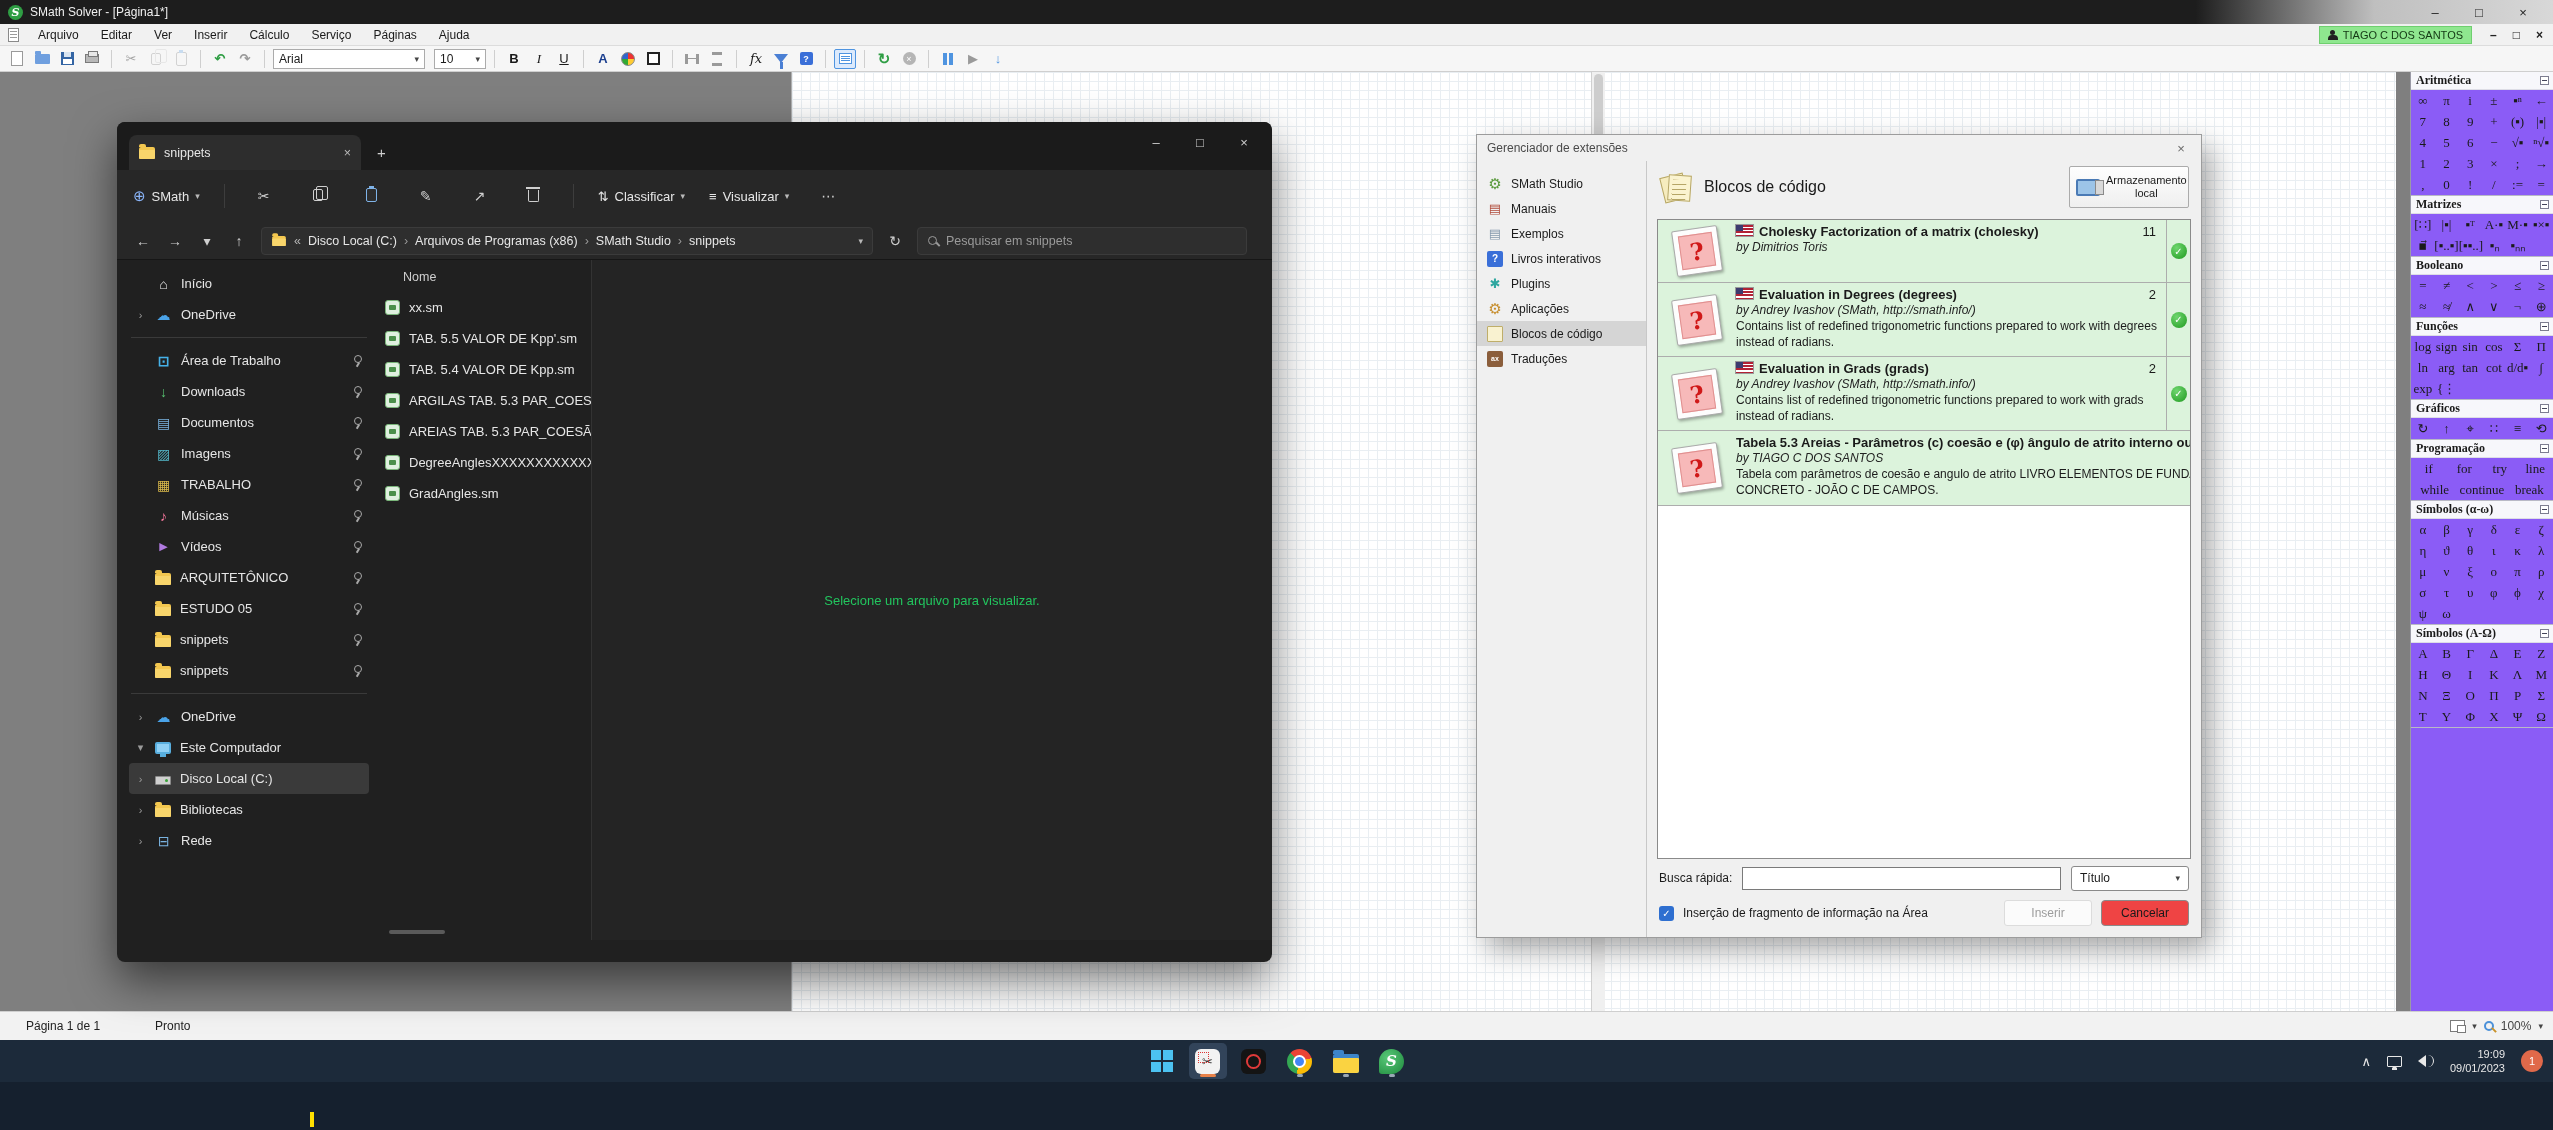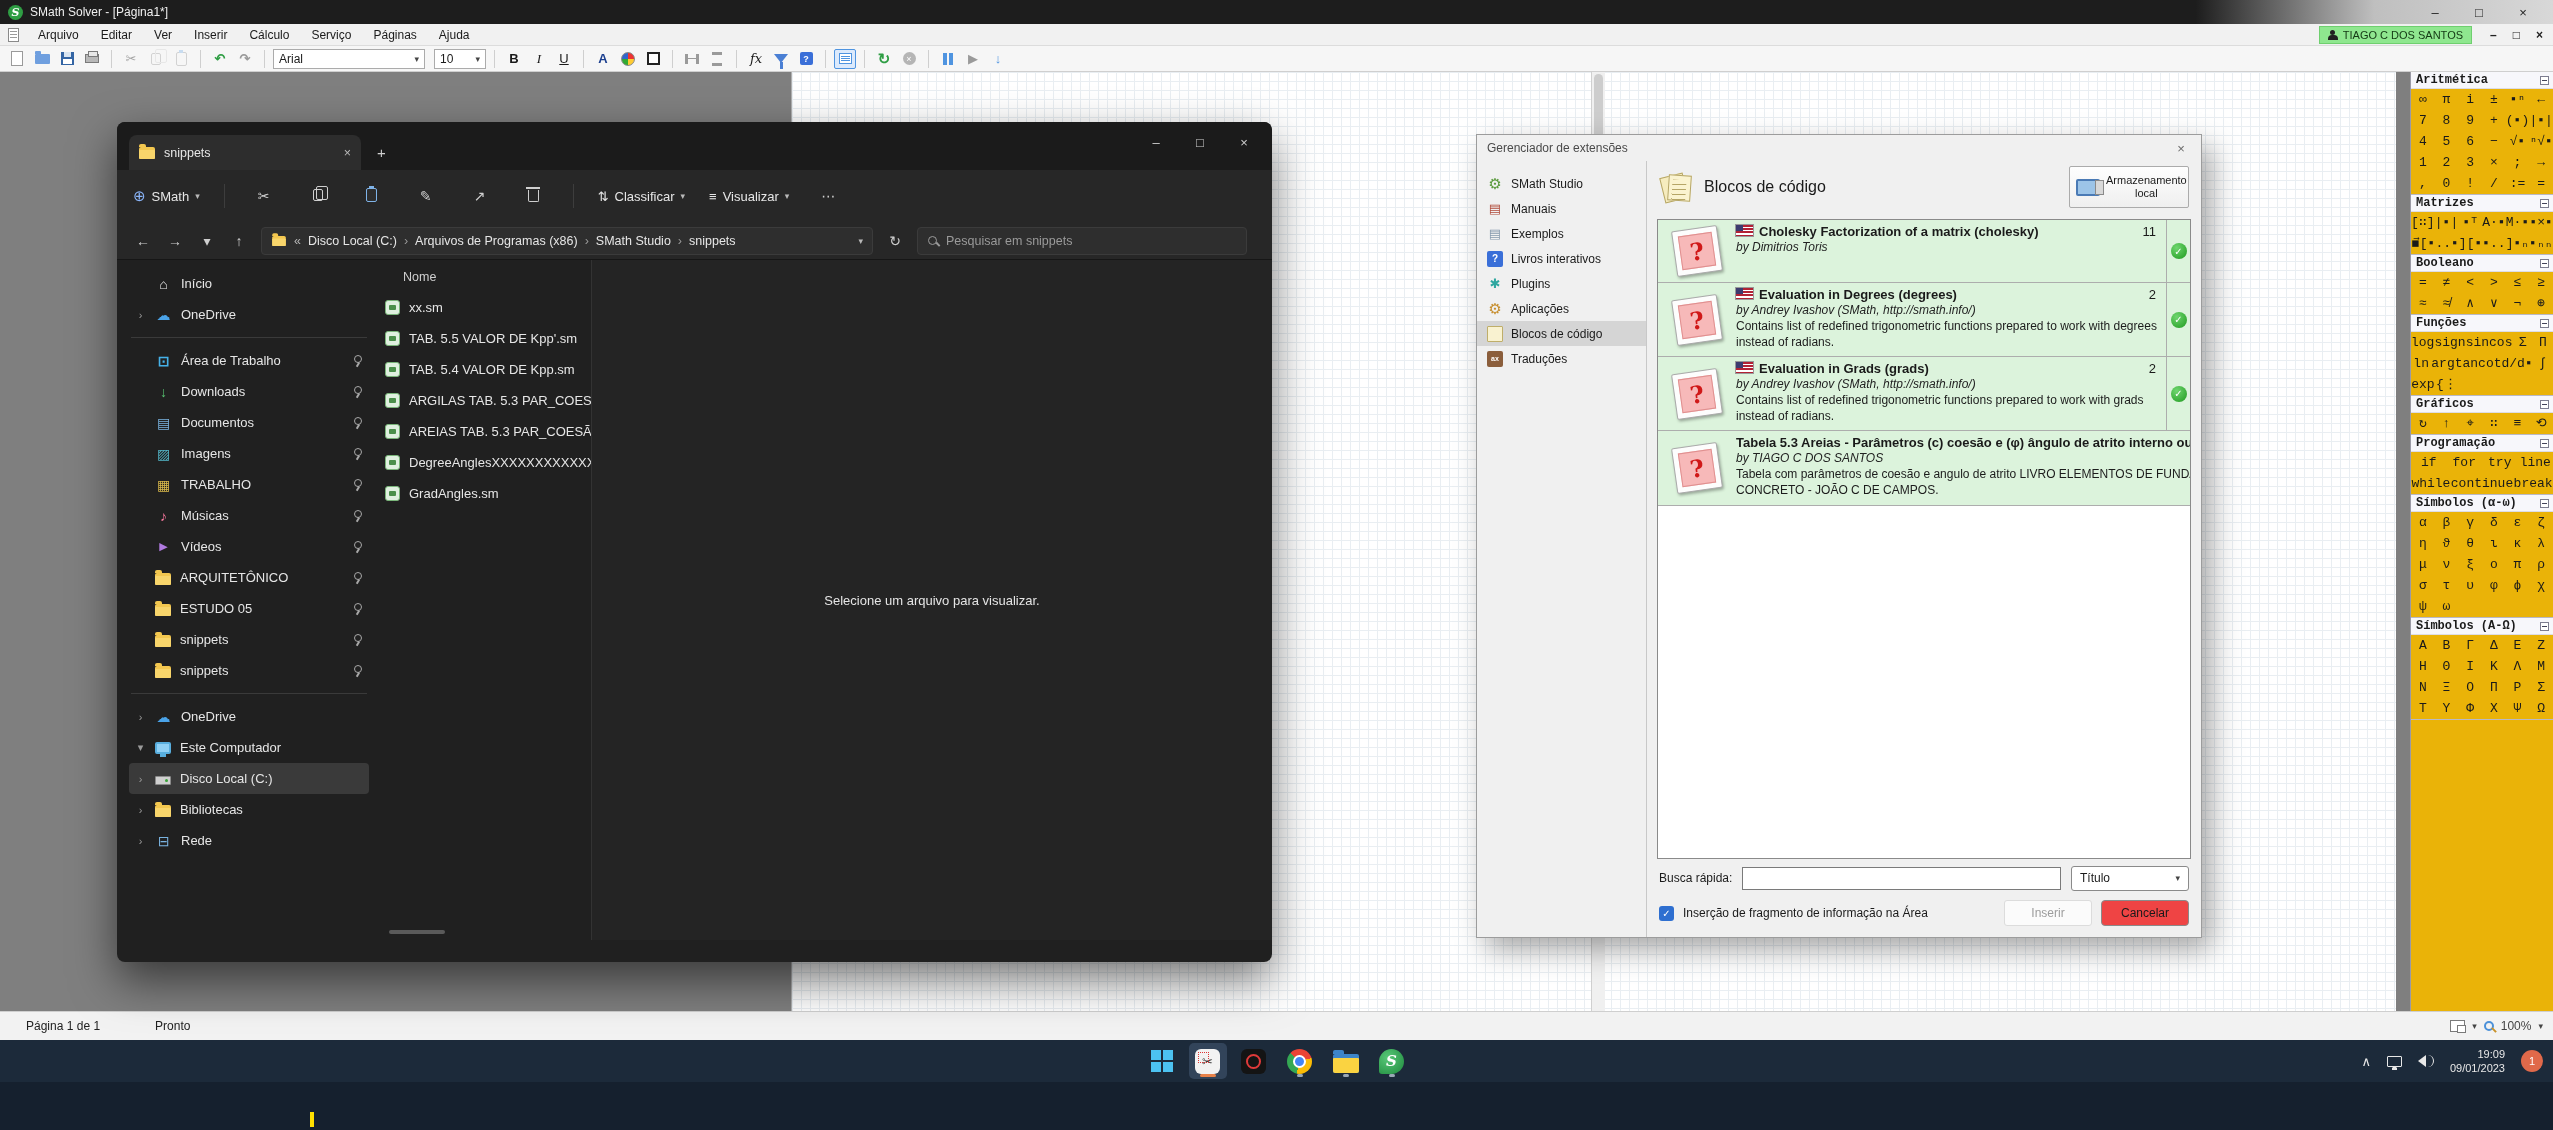--- a/index.html
+++ b/index.html
@@ -72,21 +72,21 @@
   #workspace { left:0; top:72px; width:2553px; height:939px; background:#7f7f7f; }
   #canvas-page { position:absolute; left:791px; top:0; width:1605px; height:939px; background:#fff;
     background-image:linear-gradient(#e9eef2 1px,transparent 1px),linear-gradient(90deg,#e9eef2 1px,transparent 1px);
     background-size:9px 9px; border-left:1px solid #b0b0b0; }
   #canvas-cursor { position:absolute; left:1595px; top:252px; width:2px; height:13px; background:#d03030; }
   #canvas-cursor::after { content:""; position:absolute; left:-4px; top:13px; width:9px; height:2px; background:#3050c8; }
   #canvas-vscroll { position:absolute; left:1591px; top:0; width:14px; height:939px; background:#f0f0f0; border-left:1px solid #d0d0d0; }
   #canvas-vscroll .thumb { margin:2px; height:150px; background:#cdcdcd; border-radius:6px; }
 
   
-  #palette { left:2410px; top:72px; width:143px; height:939px; background:#eab308; border-left:1px solid #9a9aa6; font-family:Liberation Mono, monospace; }
+  #palette { left:2410px; top:72px; width:143px; height:939px; background:#8b5cf6; border-left:1px solid #9a9aa6; font-family:Liberation Serif, serif; }
   .psec { border-bottom:1px solid #b9b9c6; }
   .psec-h { display:flex; align-items:center; justify-content:space-between; padding:1px 4px 1px 5px;
     font-size:12px; font-weight:bold; background:#f7f7fb; border-bottom:1px solid #dddde6; }
   .i-collapse { width:9px; height:9px; border:1px solid #7d7d90; background:#fff; position:relative; }
   .i-collapse::after { content:""; position:absolute; left:1px; top:3px; width:5px; height:1px; background:#44445a; }
   .prow { display:flex; }
   .pcell { flex:1; text-align:center; font-size:13px; height:21px; line-height:21px; white-space:nowrap; }
 
   
   #smath-statusbar { left:0; top:1011px; width:2553px; height:29px; background:#f2f2f2;
@@ -193,21 +193,21 @@
   .sb-ic[data-icon="computer"]::after { content:""; position:absolute; left:3px; bottom:-5px; width:6px; height:3px; background:#58aede; }
   .sb-ic[data-icon="drive"] { width:16px; height:9px; background:#d0d0d0; border:1px solid #8a8a8a; border-radius:1px; position:relative; margin-top:3px; }
   .sb-ic[data-icon="drive"]::after { content:""; position:absolute; right:2px; top:2.5px; width:3px; height:3px; border-radius:50%; background:#3aa53a; }
   #ex-files { width:216px; flex:none; padding-top:4px; position:relative; }
   #files-header { color:#cfcfcf; font-size:12.5px; padding:6px 0 8px 28px; }
   .file-row { display:flex; align-items:center; gap:9px; height:31px; padding-left:10px; white-space:nowrap; overflow:hidden; font-size:13px; }
   .i-smfile { width:15px; height:15px; background:#dff0df; border:1px solid #79b579; border-radius:3px; position:relative; flex:none; }
   .i-smfile::after { content:""; position:absolute; left:3px; top:4px; width:7px; height:5px; background:#4a8f4a; border-radius:1px; }
   #files-hscroll { position:absolute; left:14px; bottom:6px; width:56px; height:4px; background:#5a5a5a; border-radius:2px; }
   #ex-preview { flex:1; background:#242424; display:flex; align-items:center; justify-content:center; border-left:1px solid #333; }
-  #ex-preview .msg { color:#e5e5e5; font-size:13px; }
+  #ex-preview .msg { color:#22c55e; font-size:13px; }
   #ex-statusbar { position:absolute; left:0; right:0; bottom:0; height:22px; border-top:1px solid #333;
     display:flex; align-items:center; padding:0 16px; font-size:12px; color:#cfcfcf; border-radius:0 0 8px 8px; background:#202020; }
   #ex-statusbar .cnt-sep { width:1px; height:12px; background:#4a4a4a; margin-left:12px; }
   #ex-viewtoggles { margin-left:auto; display:flex; gap:10px; font-size:12px; color:#cfcfcf; }
   #ex-viewtoggles .vt2 { border:1px solid #5a5a5a; padding:0 2px; border-radius:2px; }
 
   
   #dialog { left:1476px; top:134px; width:726px; height:804px; background:#f0f0f0; border:1px solid #9c9c9c;
     box-shadow:10px 12px 28px rgba(0,0,0,.35); font-size:12px; }
   #dlg-titlebar { height:26px; display:flex; align-items:center; padding:0 10px; color:#4a4a4a; font-size:12px; }

